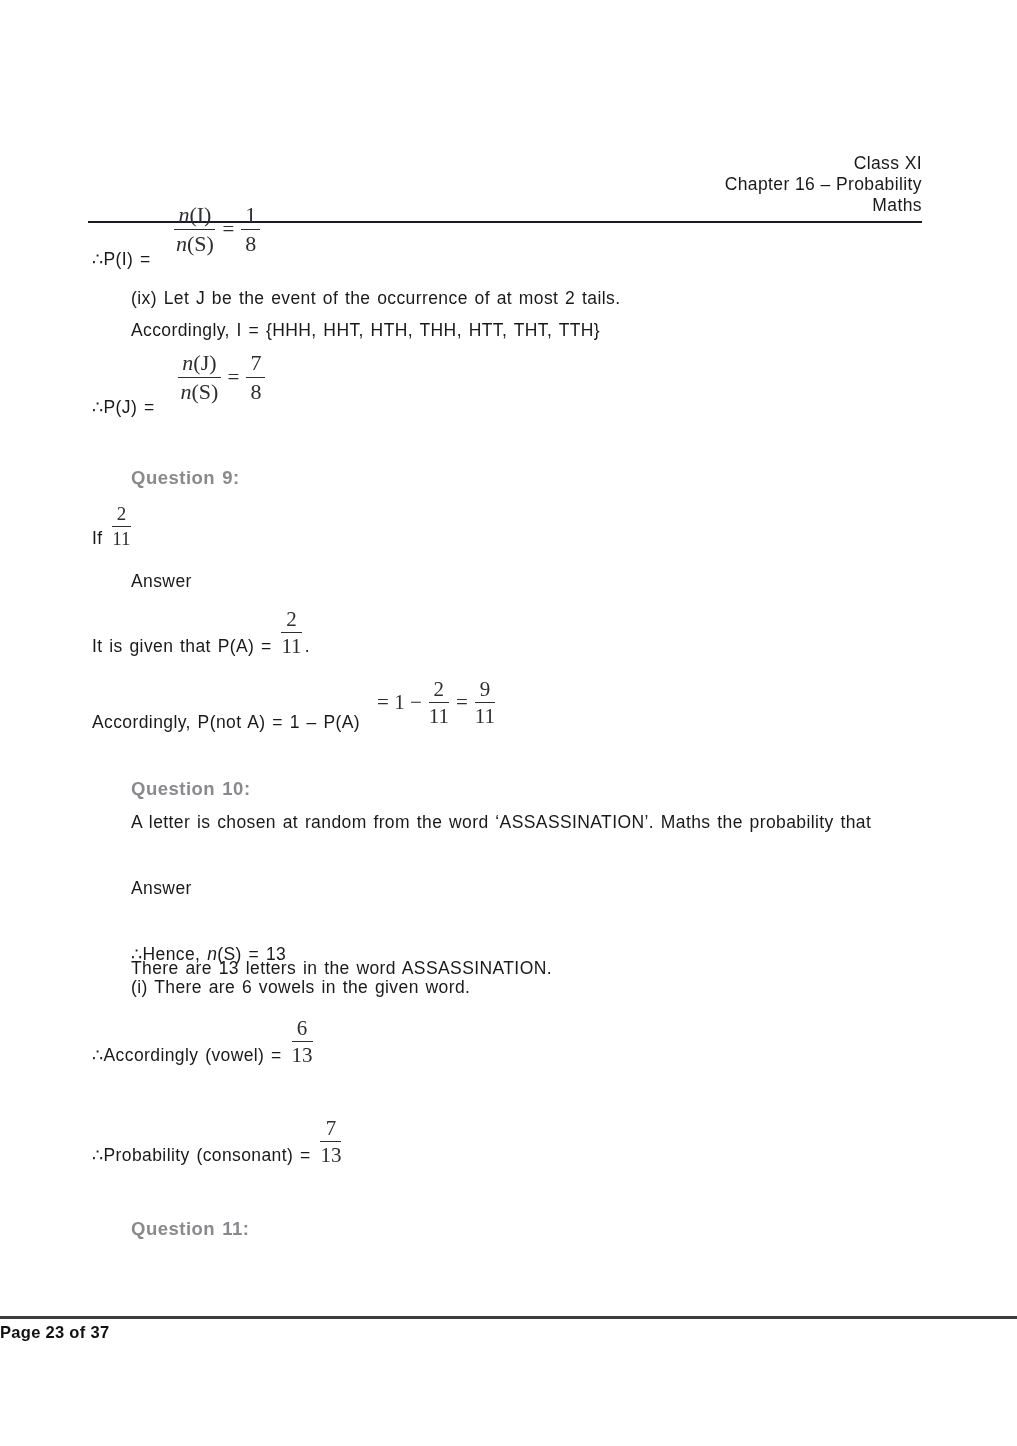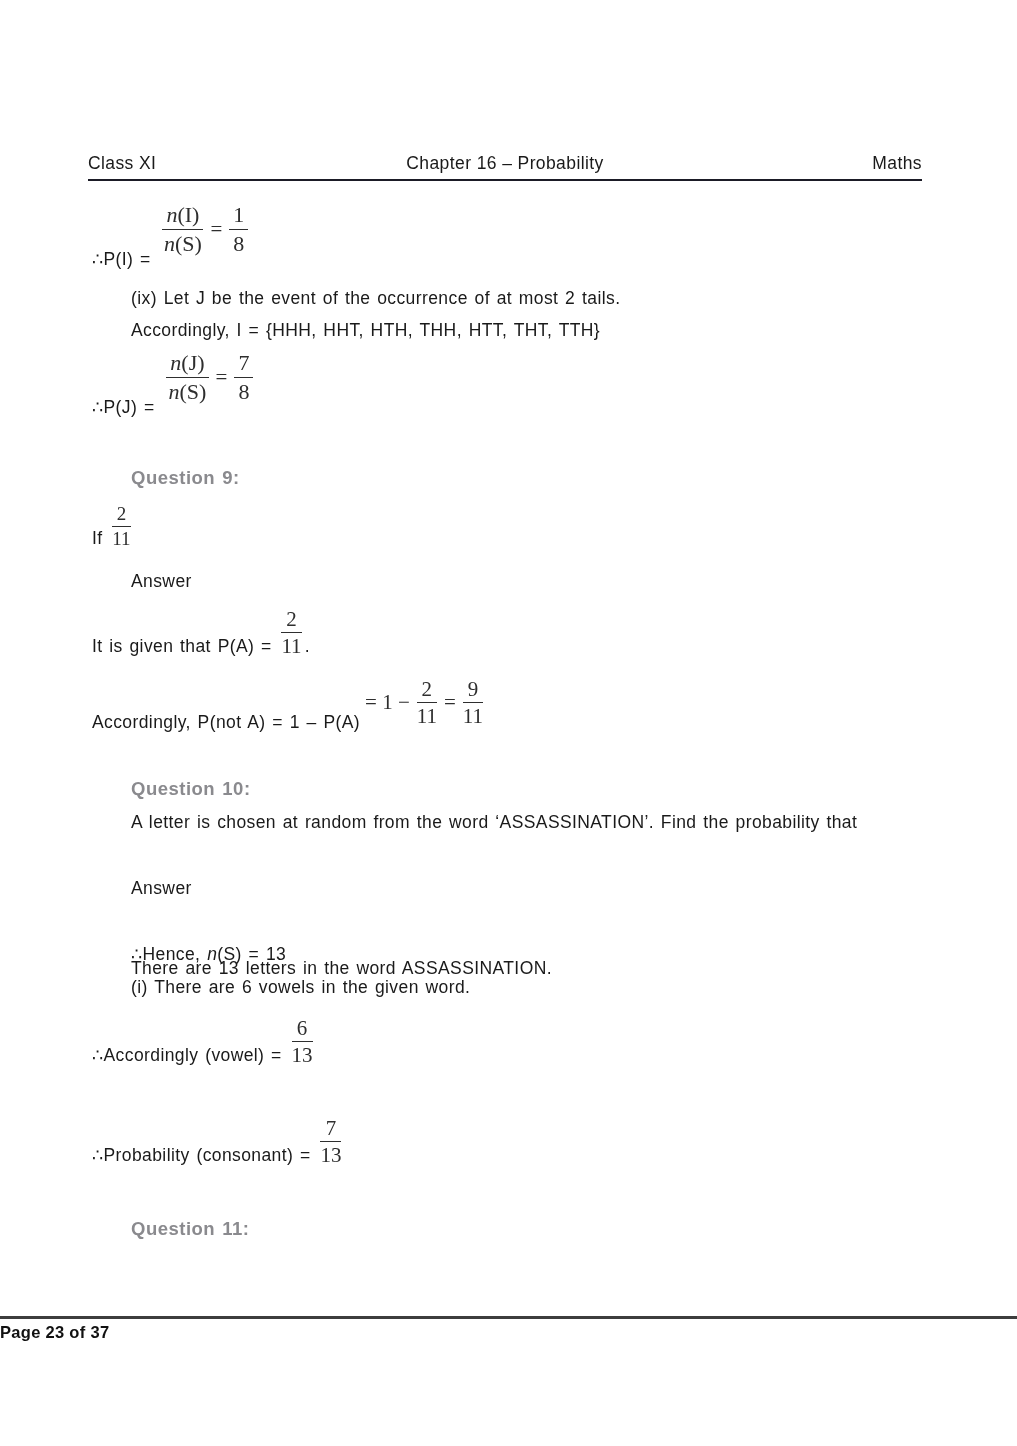--- a/index.html
+++ b/index.html
@@ -16,20 +16,21 @@
     position: absolute;
     left: 88px;
     right: 95px;
     top: 153px;
     display: flex;
     align-items: flex-end;
     font-size: 17.5px;
     letter-spacing: 0.4px;
     padding-bottom: 5px;
     border-bottom: 2px solid var(--rule-dark, #1b1b26);
+    flex-direction: column;
   }
   .header .h-left  { flex: 1; text-align: left; white-space: pre; }
   .header .h-center{ flex: 1.4; text-align: center; white-space: pre; }
   .header .h-right { flex: 1; text-align: right; white-space: pre; }
 
   .line {
     position: absolute;
     left: 92px;
     font-size: 17.5px;
     line-height: 24px;
@@ -56,21 +57,21 @@
     letter-spacing: 0.4px;
     word-spacing: 1.5px;
     white-space: pre;
   }
   .eqgroup {
     display: inline-flex;
     align-items: center;
     gap: 7px;
     font-family: "Liberation Serif", serif;
     color: var(--formula-color, #2e2e2e);
-    margin-left: 5px;
+    margin-left: 17px;
   }
   .frac {
     display: inline-block;
     text-align: center;
     font-family: "Liberation Serif", serif;
     color: var(--formula-color, #2e2e2e);
   }
   .frac .num {
     display: block;
     border-bottom: 1.5px solid var(--formula-color, #2e2e2e);
@@ -180,21 +181,21 @@
       </span>
       <span class="eqsym">=</span>
       <span class="frac f21">
         <span class="num">9</span>
         <span class="den">11</span>
       </span>
     </span>
   </div>
 
   <div class="line qheading" style="top:777px">Question 10:</div>
-  <div class="line" style="top:810px">A letter is chosen at random from the word ‘ASSASSINATION’. Find the probability that</div>
+  <div class="line" style="top:810px">A letter is chosen at random from the word ‘ASSASSINATION’. Maths the probability that</div>
   <div class="line" style="top:876px">Answer</div>
   <div class="line" style="top:956px">There are 13 letters in the word ASSASSINATION.</div>
 
   <div class="line" style="top:942px"><span>∴Hence, </span><span class="mi">n</span><span>(S) = 13</span></div>
 
   <div class="line" style="top:975px">(i) There are 6 vowels in the given word.</div>
 
   <div class="eqline" style="top:1016px">
     <span class="btext">∴Accordingly (vowel) = </span>
     <span class="frac f21 mb1 inline-frac">

